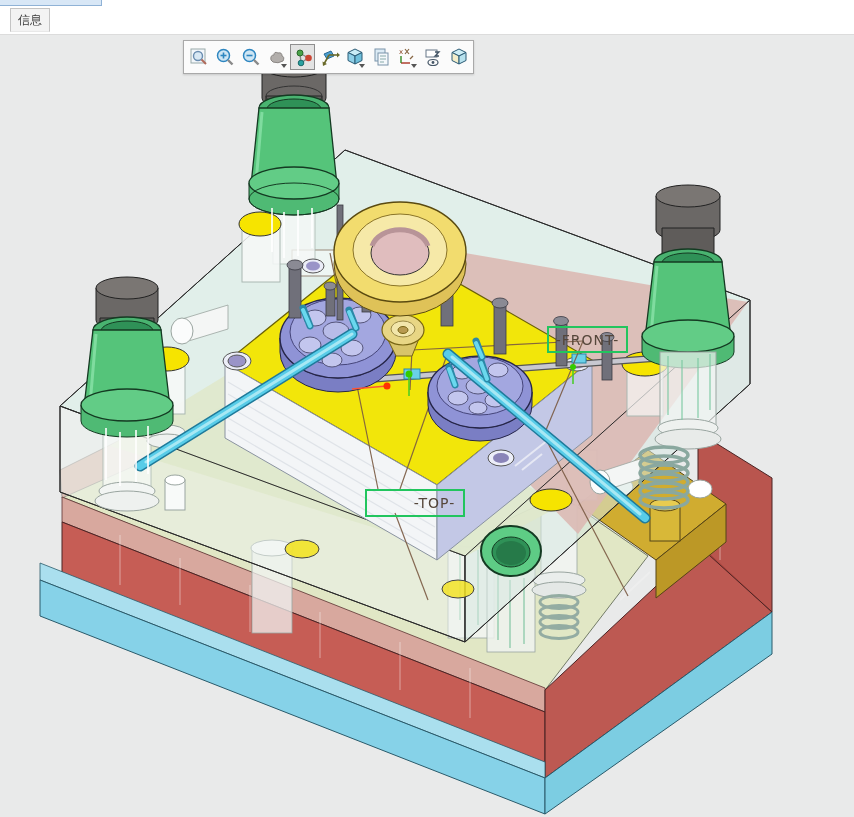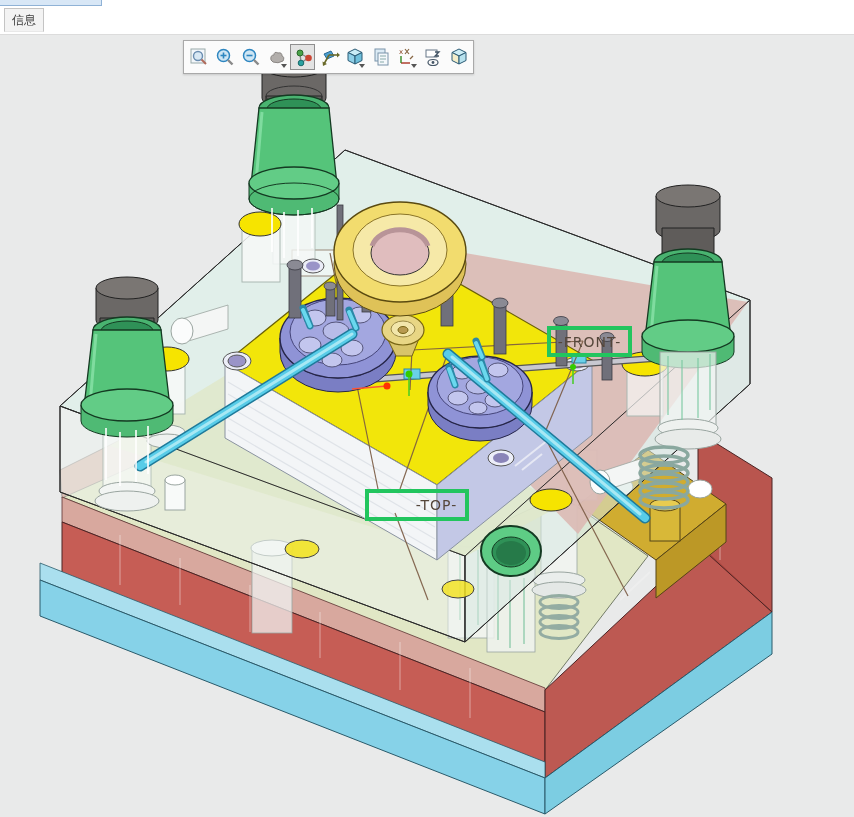--- a/index.html
+++ b/index.html
@@ -12,21 +12,21 @@
   .topbar{
     position:absolute;left:0;top:0;width:854px;height:34px;
     background:#ffffff;border-bottom:1px solid #dcdcdc;z-index:30;
   }
   .panel-strip{
     position:absolute;left:0;top:0;width:102px;height:6px;
     background:#d8e7f6;border:1px solid #8fb2d6;border-top:none;border-left:none;
     box-sizing:border-box;
   }
   .info-tab{
-    position:absolute;left:4px;top:8px;width:40px;height:24px;
+    position:absolute;left:10px;top:8px;width:40px;height:24px;
     background:#f3f3f3;border:1px solid #c4c4c4;border-bottom-color:#e8e8e8;
     box-sizing:border-box;display:flex;align-items:center;justify-content:center;
     font-size:12px;color:#3c3c3c;cursor:default;
   }
   
   .view-toolbar{
     position:absolute;left:183px;top:40px;height:30px;z-index:40;
     background:#fbfbfb;border:1px solid #a9a9a9;
     display:flex;align-items:center;padding:1px 2px;gap:1px;
     box-shadow:0 1px 2px rgba(0,0,0,.15);
@@ -37,21 +37,21 @@
   }
   .tb-btn.selected{background:#e3e3e3;border-color:#8f8f8f;}
   .tb-btn svg{display:block;}
   .dd{position:absolute;right:1px;bottom:1px;width:0;height:0;
       border-left:3px solid transparent;border-right:3px solid transparent;border-top:4px solid #555;}
   
   .viewport{position:absolute;left:0;top:0;width:854px;height:817px;z-index:1;}
   
   .datum-label{
     position:absolute;z-index:20;
-    border:4px solid #22c55e;color:#55463a;background:transparent;
+    border:2px solid #22c55e;color:#55463a;background:transparent;
     font-size:14px;letter-spacing:1px;display:flex;align-items:center;justify-content:center;
     font-family:"DejaVu Sans",sans-serif;
   }
   #lbl-front{left:547px;top:326px;width:77px;height:23px;}
   #lbl-top{left:365px;top:489px;width:57px;height:24px;padding-left:39px;}
 </style>
 </head>
 <body>
 
 <svg class="viewport" width="854" height="817" viewBox="0 0 854 817" xmlns="http://www.w3.org/2000/svg">

